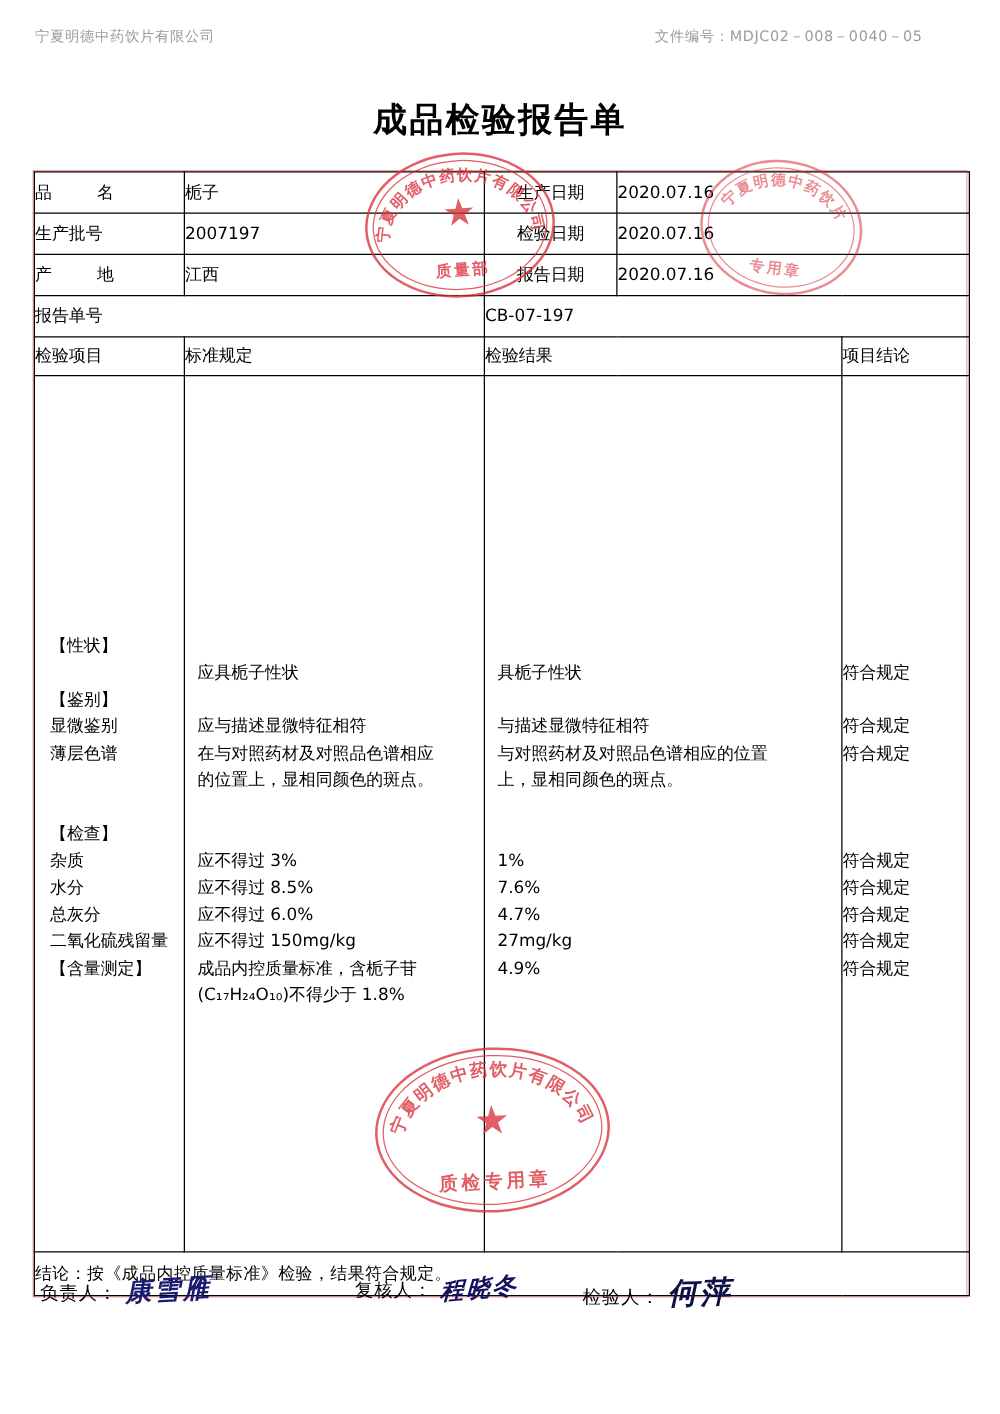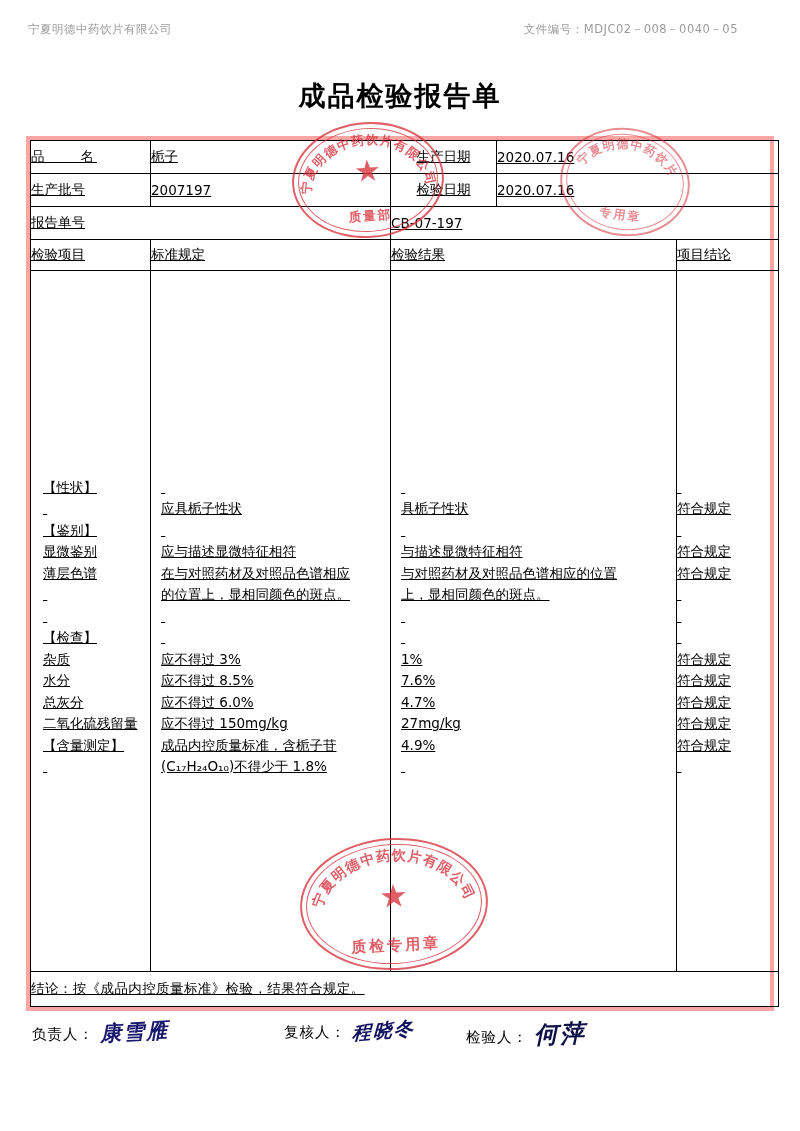--- a/index.html
+++ b/index.html
@@ -55,23 +55,22 @@
     font-weight: bold;
     letter-spacing: 2px;
   }
 
   
   .sheet {
     position: absolute;
     top: 136px;
     left: 26px;
     width: 748px;
-    border: 4px solid #fca5a5;
+    border: 1px solid #fca5a5;
     box-sizing: border-box;
-    text-decoration: underline;
   }
   table.grid {
     border-collapse: collapse;
     width: 100%;
     table-layout: fixed;
   }
   table.grid td {
     border: 1px solid #000;
     padding: 0;
     vertical-align: middle;
@@ -275,20 +274,26 @@
         <td class="cell-pad val" colspan="2">2020.07.16</td>
       </tr>
 
       <tr class="row-h">
         <td class="cell-pad lbl lbl-tight">生产批号</td>
         <td class="cell-pad val">2007197</td>
         <td class="cell-pad lbl lbl-tight ctr">检验日期</td>
         <td class="cell-pad val" colspan="2">2020.07.16</td>
       </tr>
 
+      <tr class="row-h">
+        <td class="cell-pad lbl">产　　地</td>
+        <td class="cell-pad val">江西</td>
+        <td class="cell-pad lbl lbl-tight ctr">报告日期</td>
+        <td class="cell-pad val" colspan="2">2020.07.16</td>
+      </tr>
 
       <tr class="row-h">
         <td class="cell-pad lbl lbl-tight" colspan="2">报告单号</td>
         <td class="cell-pad val" colspan="3">CB-07-197</td>
       </tr>
 
       <tr class="colhdr">
         <td>检验项目</td>
         <td>标准规定</td>
         <td colspan="2">检验结果</td>

